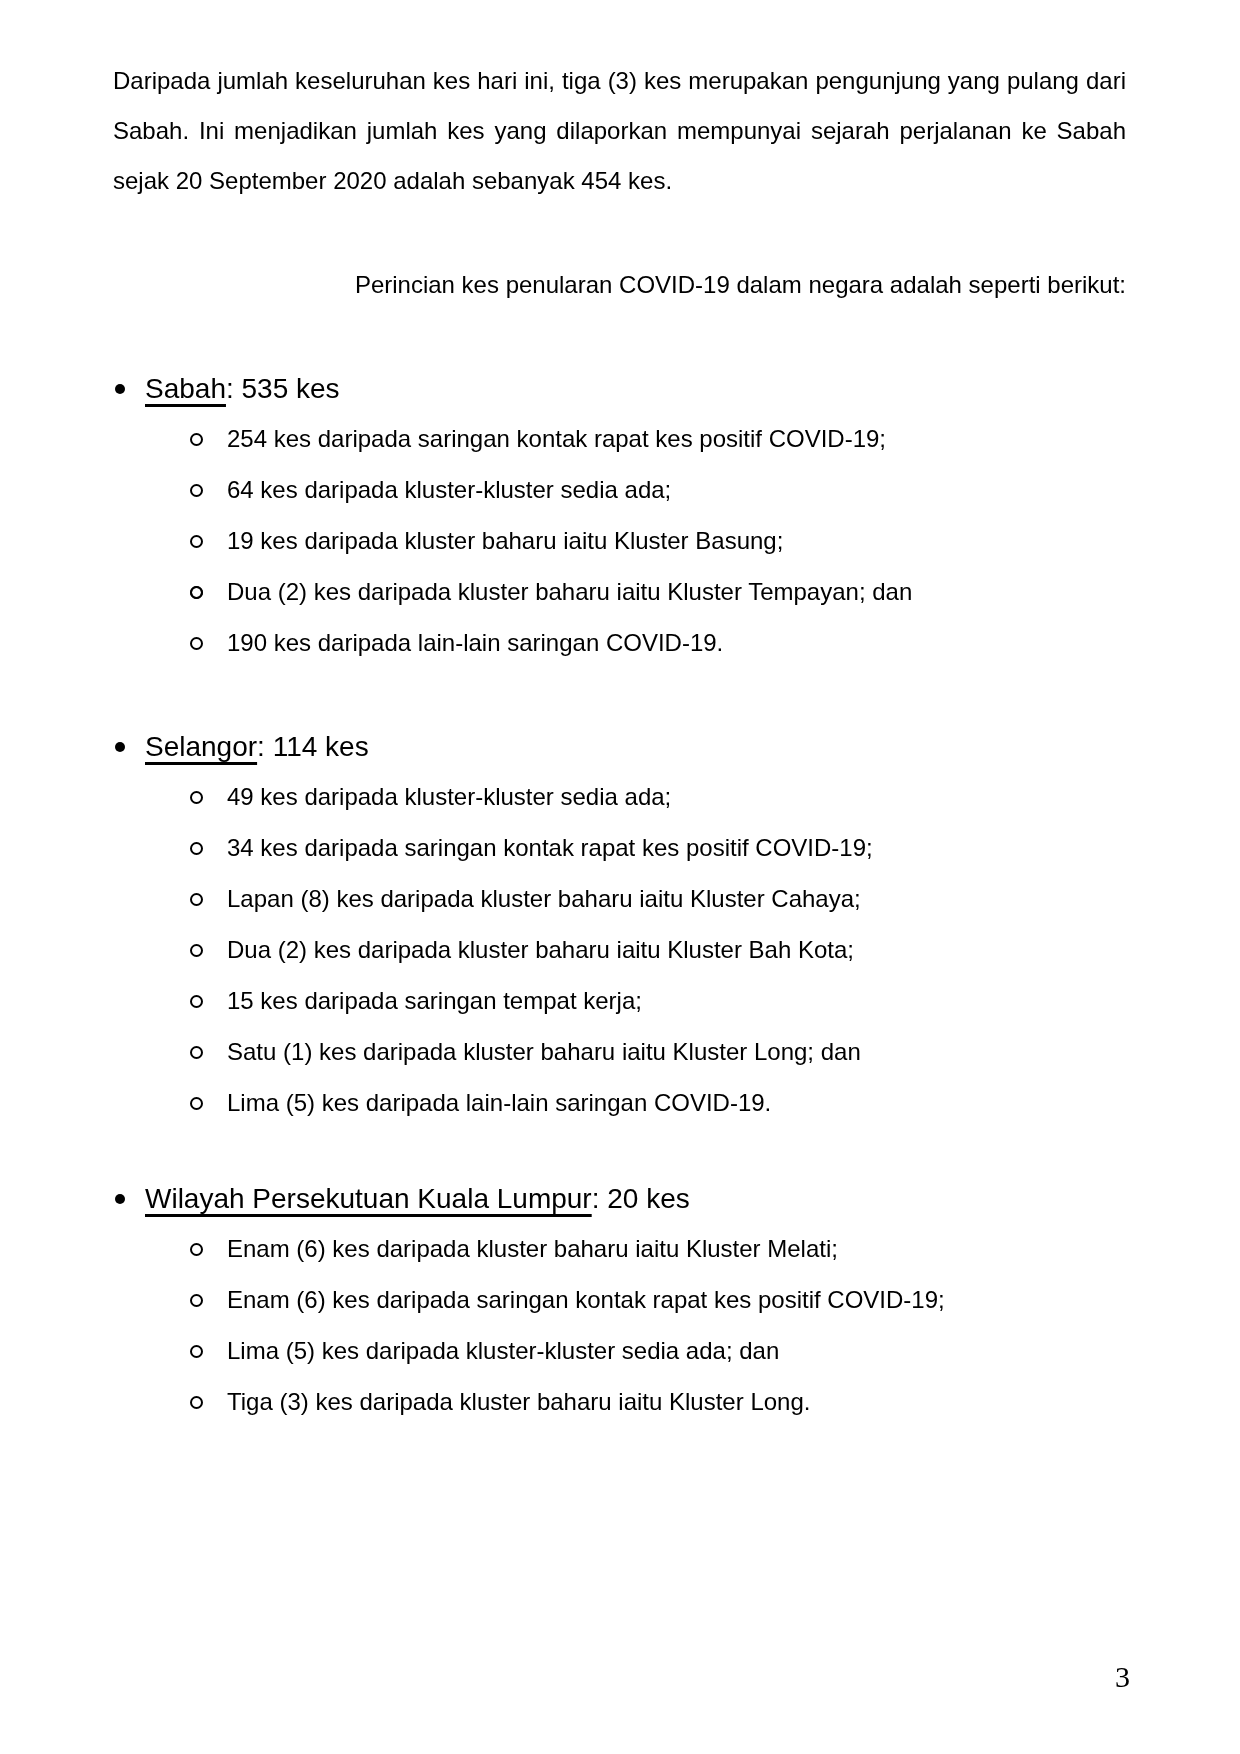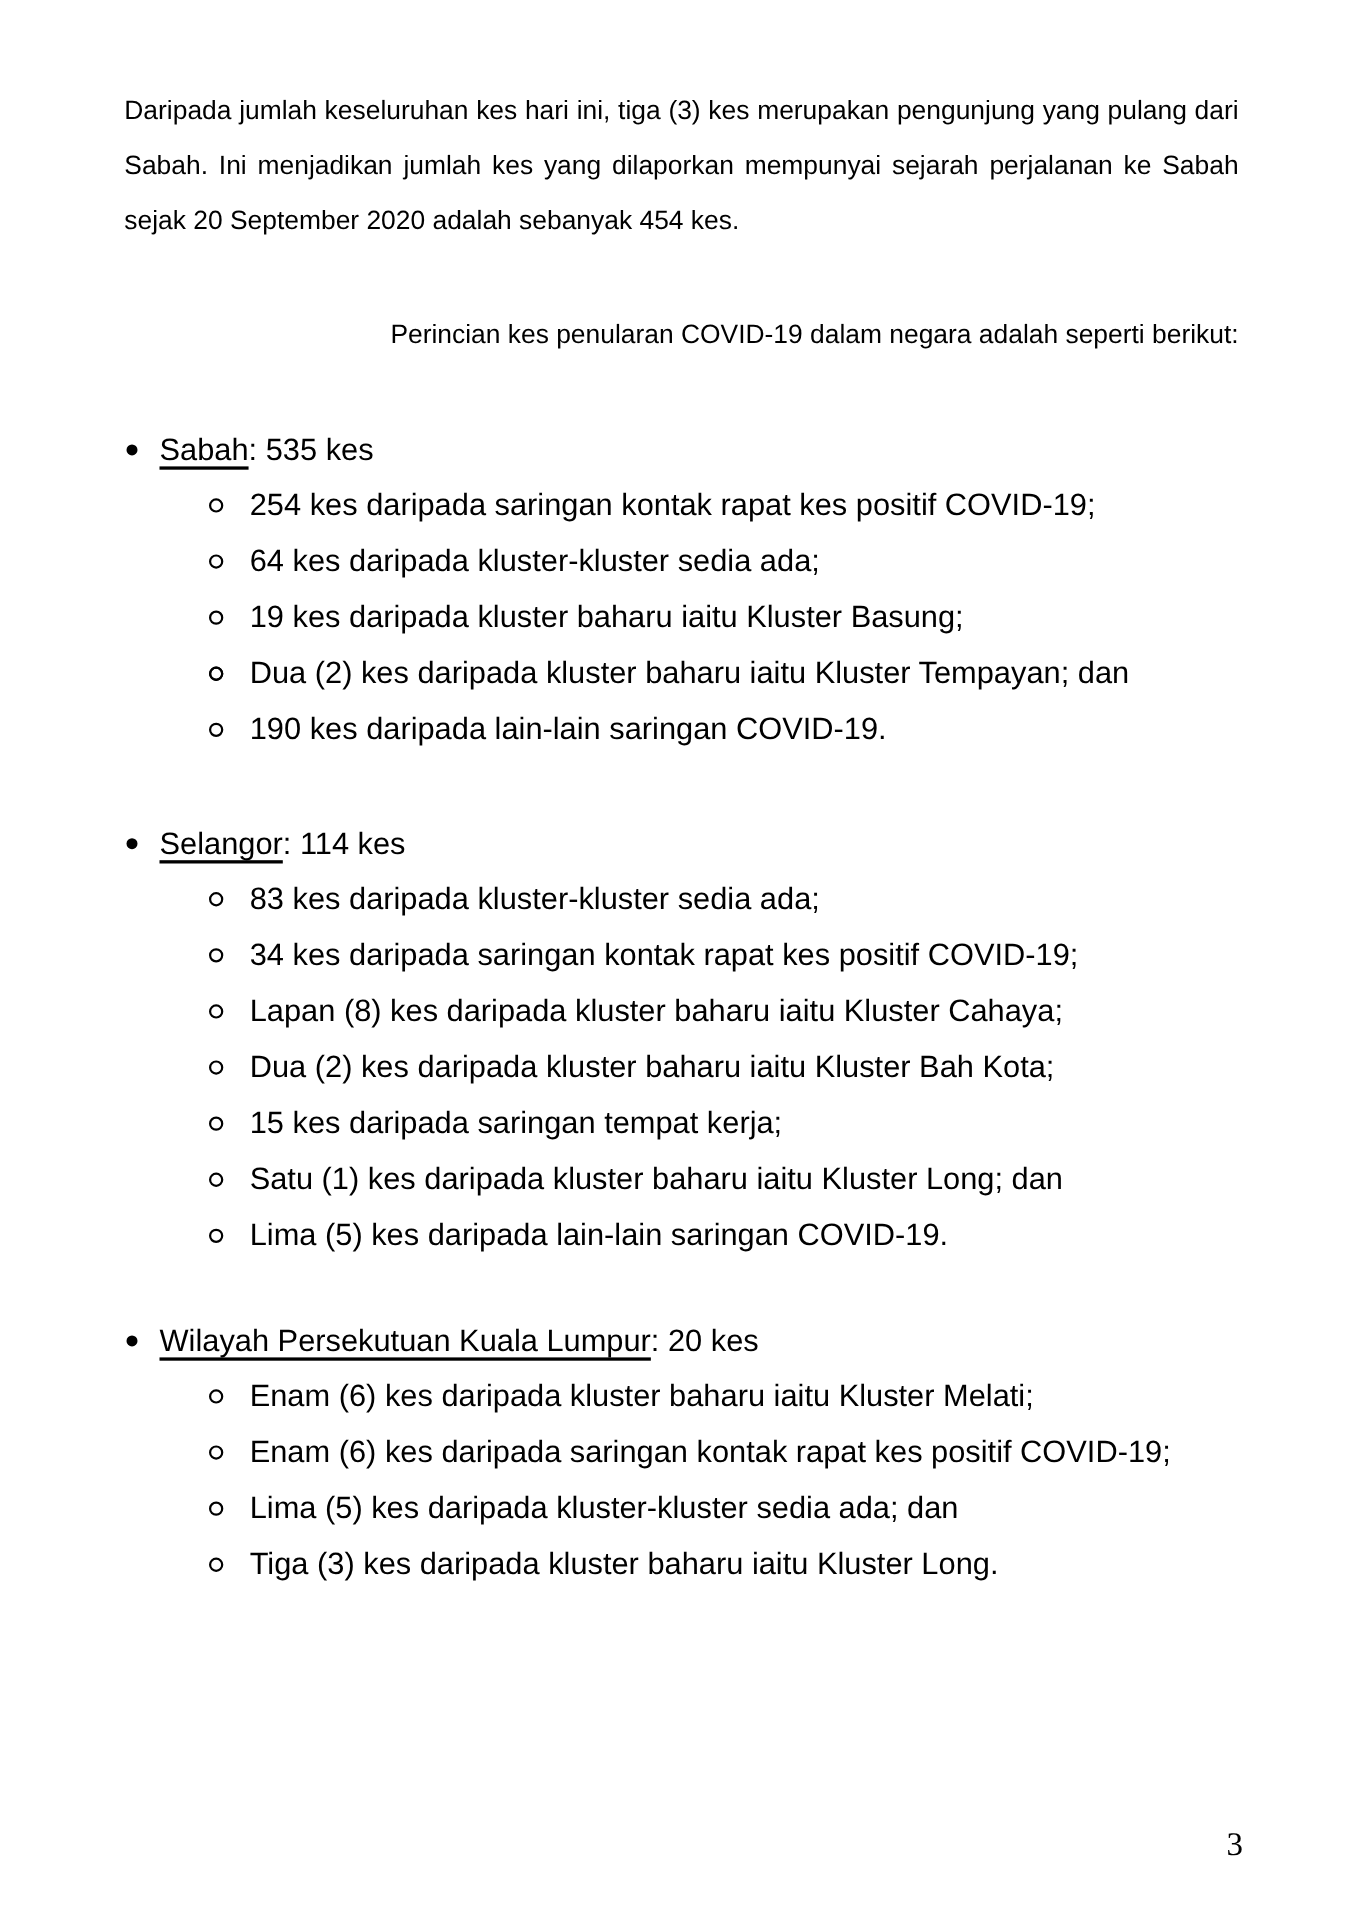--- a/index.html
+++ b/index.html
@@ -12,21 +12,21 @@
     height: 1754px;
     position: relative;
     font-family: "Liberation Sans", sans-serif;
     color: #000000;
     overflow: hidden;
   }
   .page {
     position: absolute;
     inset: 0;
     box-sizing: border-box;
-    padding: 76px 114px 0 113px;
+    padding: 56px 114px 0 113px;
   }
   .para {
     font-size: 24px;
     line-height: 50px;
     margin: 0;
   }
   .para.justify {
     text-align: justify;
   }
   .details-intro {
@@ -56,21 +56,21 @@
     border-radius: 50%;
   }
   .region-name {
     text-decoration: underline;
     text-decoration-thickness: 3px;
     text-underline-offset: 6px;
   }
   .item {
     position: relative;
     padding-left: 114px;
-    font-size: 28px;
+    font-size: 24px;
     line-height: 50px;
     margin-bottom: 1px;
   }
   .item-circle {
     position: absolute;
     left: 77px;
     top: 19px;
     width: 9px;
     height: 9px;
     border: 2px solid #000;
@@ -100,21 +100,21 @@
         <div class="section-header"><span class="bullet-dot"></span><span class="region-name">Sabah</span><span class="region-total">: 535 kes</span></div>
         <div class="item"><span class="item-circle"></span><span class="item-text"><span>254 kes daripada saringan kontak rapat kes positif COVID-19;</span></span></div>
         <div class="item"><span class="item-circle"></span><span class="item-text"><span>64 kes daripada kluster-kluster sedia ada;</span></span></div>
         <div class="item"><span class="item-circle"></span><span class="item-text"><span>19 kes daripada kluster baharu iaitu </span><b>Kluster Basung</b><span>;</span></span></div>
         <div class="item"><span class="item-circle"></span></div>
         <div class="item"><span class="item-circle"></span><span class="item-text"><span>Dua (2) kes daripada kluster baharu iaitu </span><b>Kluster Tempayan</b><span>; dan</span></span></div>
         <div class="item"><span class="item-circle"></span><span class="item-text"><span>190 kes daripada lain-lain saringan COVID-19.</span></span></div>
       </div>
       <div class="section">
         <div class="section-header"><span class="bullet-dot"></span><span class="region-name">Selangor</span><span class="region-total">: 114 kes</span></div>
-        <div class="item"><span class="item-circle"></span><span class="item-text"><span>83 kes daripada kluster-kluster sedia ada;</span></span></div>
+        <div class="item"><span class="item-circle"></span><span class="item-text"><span>49 kes daripada kluster-kluster sedia ada;</span></span></div>
         <div class="item"><span class="item-circle"></span><span class="item-text"><span>34 kes daripada saringan kontak rapat kes positif COVID-19;</span></span></div>
         <div class="item"><span class="item-circle"></span><span class="item-text"><span>Lapan (8) kes daripada kluster baharu iaitu </span><b>Kluster Cahaya;</b></span></div>
         <div class="item"><span class="item-circle"></span><span class="item-text"><span>Dua (2) kes daripada kluster baharu iaitu </span><b>Kluster Bah Kota</b><span>;</span></span></div>
         <div class="item"><span class="item-circle"></span><span class="item-text"><span>15 kes daripada saringan tempat kerja;</span></span></div>
         <div class="item"><span class="item-circle"></span><span class="item-text"><span>Satu (1) kes daripada kluster baharu iaitu </span><b>Kluster Long</b><span>; dan</span></span></div>
         <div class="item"><span class="item-circle"></span><span class="item-text"><span>Lima (5) kes daripada lain-lain saringan COVID-19.</span></span></div>
       </div>
       <div class="section">
         <div class="section-header"><span class="bullet-dot"></span><span class="region-name">Wilayah Persekutuan Kuala Lumpur</span><span class="region-total">: 20 kes</span></div>
         <div class="item"><span class="item-circle"></span><span class="item-text"><span>Enam (6) kes daripada kluster baharu iaitu </span><b>Kluster Melati</b><span>;</span></span></div>

